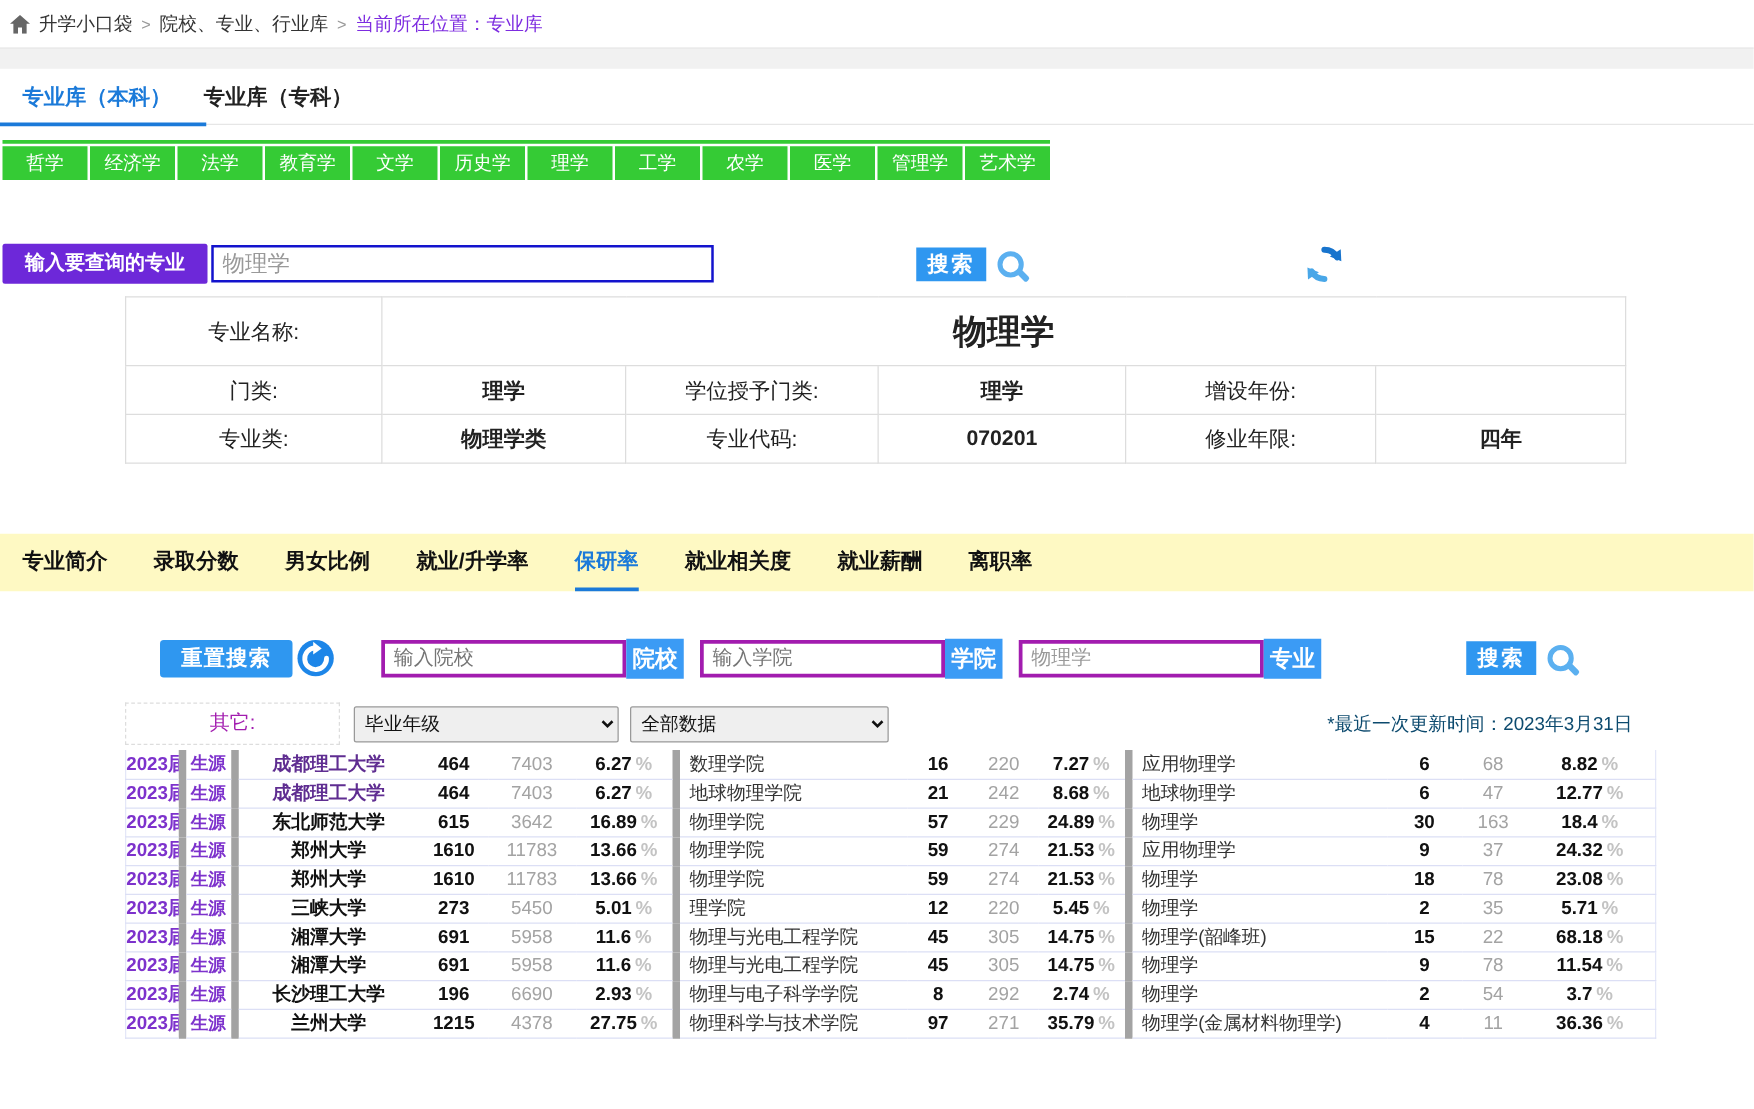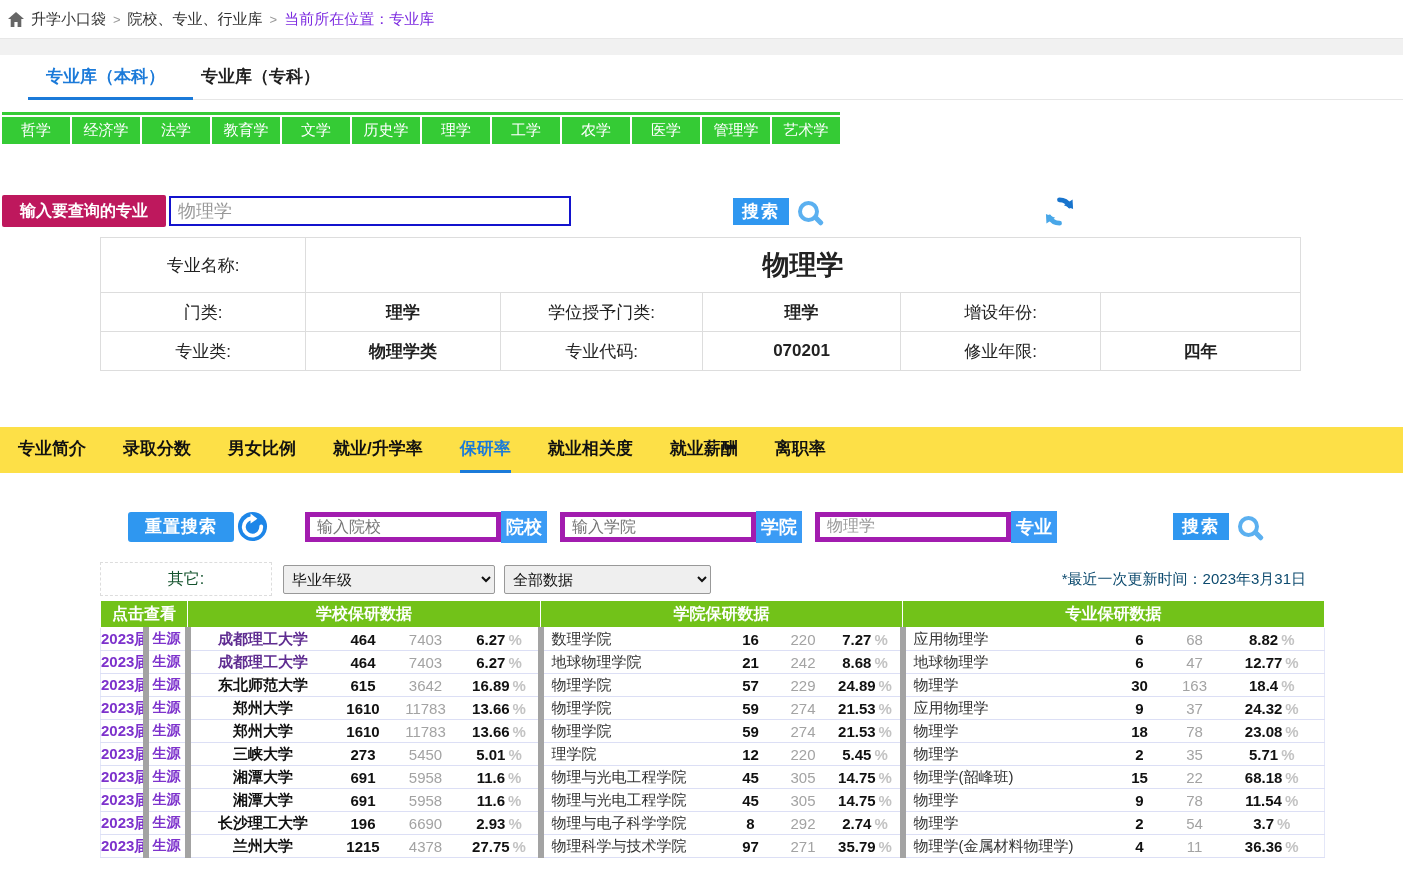--- a/index.html
+++ b/index.html
@@ -8,59 +8,59 @@
     font-family: "Liberation Sans", "DejaVu Sans", sans-serif; color: #222;
     position: relative;
   }
   
   .crumb { height: 38px; display: flex; align-items: center; gap: 7px; padding-left: 8px; font-size: 15px; }
   .crumb .site, .crumb .sec { color: #333; }
   .crumb .sep { color: #999; font-size: 13px; }
   .crumb .cur { color: #7d2ce0; }
   .gray-strip { height: 17px; background: #f1f1f1; border-top: 1px solid #e7e7e7; }
   
-  .top-tabs { display: flex; gap: 36px; height: 45px; align-items: flex-end; border-bottom: 1px solid #e6e6e6; padding-left: 18px; margin-left: 28px; }
+  .top-tabs { display: flex; gap: 26px; height: 45px; align-items: center; border-bottom: 1px solid #e6e6e6; padding-left: 18px; }
   .top-tab { font-size: 17px; font-weight: bold; color: #222; position: relative; height: 45px; line-height: 45px; cursor: pointer; }
   .top-tab.active { color: #1b7ad9; }
   .top-tab.active::after { content: ""; position: absolute; left: -18px; right: -28px; bottom: -1px; height: 3px; background: #1b7ad9; }
   
   .cat-bar { display: inline-flex; gap: 2px; margin-top: 12px; margin-left: 2px; border-top: 3px solid #35cb35; padding-top: 2px; }
   .cat-btn { width: 68px; height: 27px; background: #35cb35; border: none; color: #fff; font-size: 15px; font-family: inherit; cursor: pointer; }
   
   .search-row { display: flex; align-items: center; margin-top: 50px; margin-left: 2px; height: 34px; }
-  .search-label { background: #be185d; color: #fff; font-size: 16px; font-weight: bold; width: 164px; height: 32px; line-height: 32px; text-align: center; border-radius: 2px; }
+  .search-label { background: #6d28d9; color: #fff; font-size: 16px; font-weight: bold; width: 164px; height: 32px; line-height: 32px; text-align: center; border-radius: 2px; }
   .search-input { width: 402px; height: 30px; border: 2px solid #1313cd; margin-left: 3px; font-size: 18px; color: #999; padding-left: 7px; font-family: inherit; }
   .btn-blue { background: #2f97f0; color: #fff; border: none; font-size: 17px; font-weight: bold; font-family: inherit; padding: 0 9px; height: 27px; cursor: pointer; letter-spacing: 2px; }
   .search-row .btn-blue { margin-left: 162px; }
   .mag { display: inline-block; width: 21px; height: 21px; border: 4px solid #5bb0f0; border-radius: 50%; position: relative; margin-left: 9px; cursor: pointer; }
   .mag::after { content: ""; position: absolute; width: 11px; height: 5px; background: #5bb0f0; transform: rotate(45deg); right: -9px; bottom: -5px; border-radius: 2px; }
   .refresh { margin-left: 225px; cursor: pointer; display: inline-flex; }
   
   .info-table { border-collapse: collapse; margin-top: 9px; margin-left: 100px; width: 1200px; table-layout: fixed; }
   .info-table td { border: 1px solid #ddd; text-align: center; font-size: 17px; }
   .info-table .r1 td { height: 55px; margin-left: 11px; }
   .info-table .r2 td { height: 39px; }
   .info-table .big { font-size: 27px; font-weight: bold; }
   .info-table .val { font-weight: bold; }
   
-  .sec-bar { margin-top: 56px; height: 46px; background: #fde047; display: flex; align-items: center; gap: 37px; padding-left: 18px; }
+  .sec-bar { margin-top: 56px; height: 46px; background: #fef9c3; display: flex; align-items: center; gap: 37px; padding-left: 18px; }
   .sec-tab { font-size: 17px; font-weight: bold; color: #111; height: 46px; line-height: 44px; cursor: pointer; border-bottom: 3px solid transparent; }
   .sec-tab.active { color: #1b7ad9; border-bottom-color: #1b7ad9; }
   
   .filter-row { display: flex; align-items: center; margin-top: 37px; margin-left: 128px; height: 33px; }
   .reset-btn { background: #2f97f0; color: #fff; border: none; font-size: 17px; font-weight: bold; font-family: inherit; height: 30px; padding: 0 17px; border-radius: 3px; cursor: pointer; letter-spacing: 1px; }
   .reset-ico { margin-left: 3px; display: inline-flex; cursor: pointer; }
-  .f-input { width: 196px; height: 30px; border: 5px solid #a21caf; font-size: 16px; color: #999; padding-left: 7px; font-family: inherit; }
+  .f-input { width: 196px; height: 30px; border: 3px solid #a21caf; font-size: 16px; color: #999; padding-left: 7px; font-family: inherit; }
   .f-input.first { margin-left: 37px; }
   .f-tag { background: #3b9bf5; color: #fff; font-size: 18px; font-weight: bold; width: 46px; height: 32px; line-height: 32px; text-align: center; cursor: pointer; }
   .gap13 { margin-left: 13px; }
   .filter-row .btn-blue { margin-left: 116px; }
   
   .other-row { display: flex; align-items: center; margin-top: 19px; margin-left: 100px; height: 34px; width: 1224px; }
-  .other-cell { width: 172px; border: 1px dashed #ddd; text-align: center; font-size: 16px; color: #14532d; height: 34px; line-height: 32px; }
+  .other-cell { width: 172px; border: 1px dashed #ddd; text-align: center; font-size: 16px; color: #a21caf; height: 34px; line-height: 32px; }
   .sel { margin-left: 11px; width: 212px; height: 29px; font-size: 15px; font-family: inherit; border: 1px solid #999; border-radius: 2px; color: #111; padding-left: 4px; }
   .sel2 { width: 207px; margin-left: 9px; }
   .updated { margin-left: auto; margin-right: 18px; color: #0c4a6e; font-size: 15px; }
   
   .res-table { border-collapse: collapse; margin-top: 4px; margin-left: 100px; width: 1224px; table-layout: fixed; }
   .res-table th { background: #72c219; color: #fff; font-weight: bold; font-size: 16px; border: 1px solid #fff; height: 27px; }
   .res-table th.site { font-size: 13px; }
   .res-table td { height: 23px; border-bottom: 1px solid #dcdff5; font-size: 15px; overflow: hidden; white-space: nowrap; }
   .res-table td.vb { border-right: 6px solid #a3a3a3; margin-top: 20px; }
   .res-table tr td:first-child { border-left: 1px solid #e4e7f8; }
@@ -222,26 +222,20 @@
     <col style="width:185px">
       <col style="width:50px">
       <col style="width:55px">
       <col style="width:72px">
     <col style="width:207px">
       <col style="width:60px">
       <col style="width:50px">
       <col style="width:105px">
   </colgroup>
   <thead>
-    <tr>
-      <th colspan="2">点击查看</th>
-      <th colspan="4">学校保研数据</th>
-      <th colspan="4">学院保研数据</th>
-      <th colspan="4">专业保研数据</th>
-    </tr>
   </thead>
   <tbody>
       <tr>
         <td class="lnk cen vb">2023届</td>
         <td class="lnk stu cen vb">生源</td>
         <td class="school cen visited">成都理工大学</td>
         <td class="num cen">464</td>
         <td class="gray cen">7403</td>
         <td class="cen vb"><b>6.27</b><span class="psign">%</span></td>
         <td class="cname">数理学院</td>

